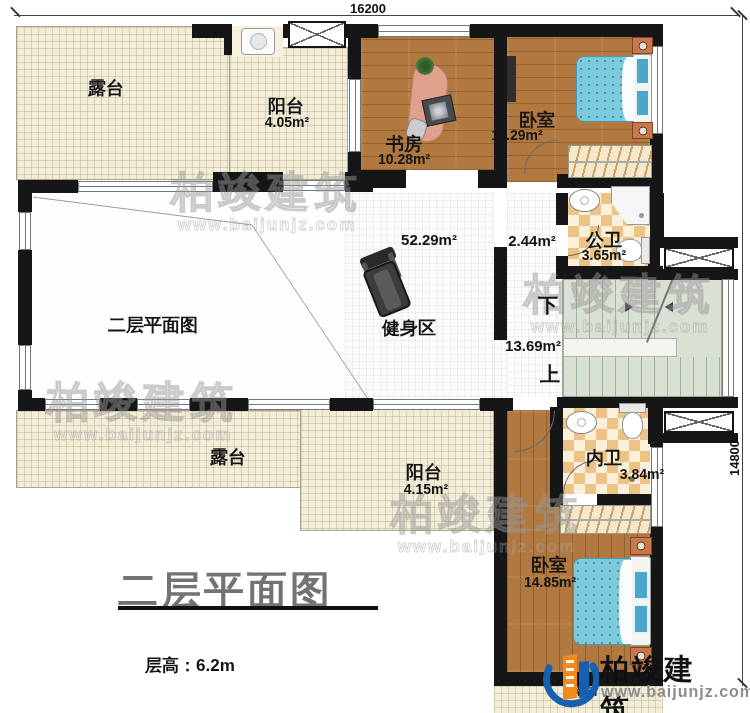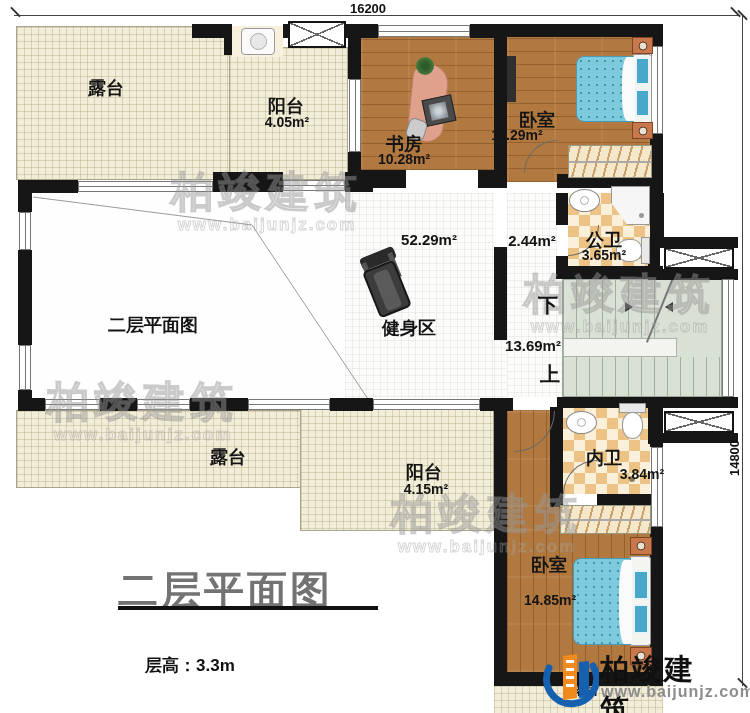--- a/index.html
+++ b/index.html
@@ -266,35 +266,35 @@
   <span class="lab rn" style="left:409px;top:328px">健身区</span>
   <span class="lab rn" style="left:548px;top:305px;font-size:20px">下</span>
   <span class="lab sm" style="left:533px;top:345px">13.69m²</span>
   <span class="lab rn" style="left:550px;top:374px;font-size:20px">上</span>
   <span class="lab rn" style="left:228px;top:457px">露台</span>
   <span class="lab rn" style="left:424px;top:472px">阳台</span>
   <span class="lab ra" style="left:426px;top:489px">4.15m²</span>
   <span class="lab rn" style="left:604px;top:458px">内卫</span>
   <span class="lab ra" style="left:642px;top:474px">3.84m²</span>
   <span class="lab rn" style="left:549px;top:565px">卧室</span>
-  <span class="lab ra" style="left:550px;top:600px">14.85m²</span>
+  <span class="lab ra" style="left:550px;top:582px">14.85m²</span>
   <span class="lab ra" style="left:585px;top:690px">露台</span>
 
   <div class="dim-line" style="left:14px;top:15px;width:726px;height:1px"></div>
   <div class="tick" style="left:9px;top:11px"></div>
   <div class="tick" style="left:729px;top:11px"></div>
   <span class="dimtxt" style="left:368px;top:1px;transform:translateX(-50%)">16200</span>
   <div class="dim-line" style="left:742px;top:16px;width:1px;height:670px"></div>
   <div class="tick" style="left:736px;top:14px"></div>
   <div class="tick" style="left:736px;top:682px"></div>
   <span class="dimtxt" style="left:734px;top:458px;transform:translate(-50%,-50%) rotate(-90deg)">14800</span>
 
   <span class="title-big" style="left:118px;top:563px">二层平面图</span>
   <div class="abs" style="left:118px;top:606px;width:260px;height:4px;background:#111"></div>
-  <span class="title-sub" style="left:145px;top:654px">层高：3.3m</span>
+  <span class="title-sub" style="left:145px;top:654px">层高：6.2m</span>
 
   <svg class="abs" style="left:543px;top:648px" width="56" height="62" viewBox="0 0 56 62">
     <path d="M6,20 A25,25 0 1,0 50,18" fill="none" stroke="#1660b0" stroke-width="7" stroke-linecap="round"></path>
     <polygon points="20,8 34,6 34,50 20,52" fill="#f08a1d"></polygon>
     <polygon points="36,14 46,13 46,49 36,50" fill="#1660b0"></polygon>
     <rect x="23" y="12" width="8" height="3" fill="#fff"></rect>
     <rect x="23" y="20" width="8" height="3" fill="#fff"></rect>
     <rect x="23" y="28" width="8" height="3" fill="#fff"></rect>
     <rect x="23" y="36" width="8" height="3" fill="#fff"></rect>
   </svg>

